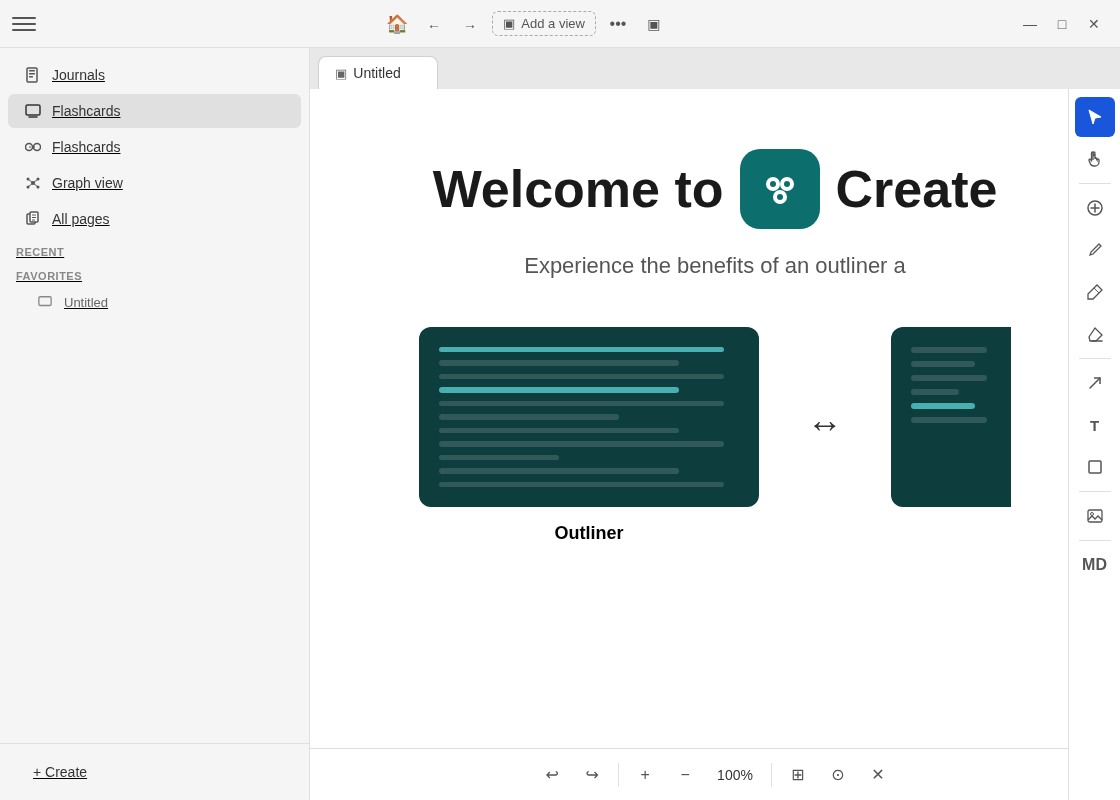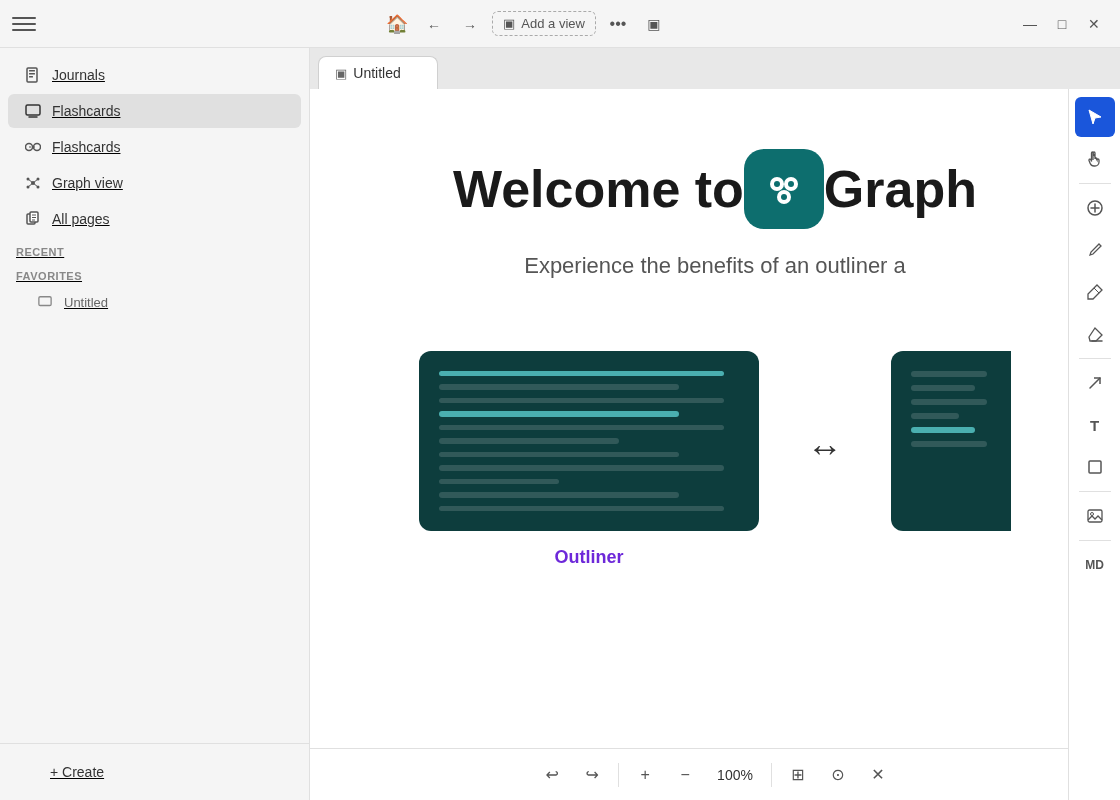--- a/index.html
+++ b/index.html
@@ -190,21 +190,21 @@
       align-items: center;
       gap: 10px;
       padding: 6px 16px 6px 28px;
       cursor: pointer;
       font-size: 13px;
       color: #666;
       border-radius: 6px;
       margin: 1px 8px;
     }
     .sidebar-footer {
-      padding: 12px 34px;
+      padding: 12px 17px;
       border-top: 1px solid #e0e0e0;
       margin-top: 8px;
     }
     .create-btn {
       width: 100%;
       padding: 8px 16px;
       border: none;
       background: transparent;
       cursor: pointer;
       font-size: 14px;
@@ -267,20 +267,21 @@
       flex-direction: column;
       align-items: center;
       padding: 60px 80px 20px 80px;
       position: relative;
       overflow: hidden;
     }
 
     .welcome-title {
       display: flex;
       align-items: center;
+      gap: 16px;
       font-size: 52px;
       font-weight: 800;
       color: #1a1a1a;
       margin-bottom: 24px;
       white-space: nowrap;
       justify-content: center;
     }
 
     .app-logo {
       width: 80px;
@@ -289,21 +290,21 @@
       border-radius: 20px;
       display: flex;
       align-items: center;
       justify-content: center;
       flex-shrink: 0;
     }
 
     .welcome-subtitle {
       font-size: 22px;
       color: #555;
-      margin-bottom: 72px;
+      margin-bottom: 48px;
       text-align: center;
     }
 
     
     .feature-cards {
       display: flex;
       gap: 48px;
       align-items: flex-start;
       justify-content: center;
       width: 100%;
@@ -335,21 +336,21 @@
     }
     .card-line.accent { background: #4aafb0; }
     .card-line.short { width: 60%; }
     .card-line.medium { width: 80%; }
     .card-line.long { width: 95%; }
     .card-line.xshort { width: 40%; }
 
     .card-label {
       font-size: 18px;
       font-weight: 700;
-      color: #6d28d9;
+      color: #000000;
     }
 
     
     .arrow-connector {
       font-size: 36px;
       color: #333;
       margin-top: 72px;
     }
 
     
@@ -439,21 +440,21 @@
       background: #1a56db;
       color: white;
     }
     .rtool-sep {
       width: 32px;
       height: 1px;
       background: #e0e0e0;
       margin: 2px 0;
     }
     .rtool-text {
-      font-size: 12px;
+      font-size: 16px;
       font-weight: 600;
       color: #555;
       padding: 4px 6px;
       border-radius: 4px;
       cursor: pointer;
     }
   </style>
 </head>
 <body>
 
@@ -593,21 +594,21 @@
           <div class="app-logo">
             <svg width="50" height="50" viewBox="0 0 50 50" fill="none">
               <circle cx="18" cy="20" r="7" fill="white"></circle>
               <circle cx="32" cy="20" r="7" fill="white"></circle>
               <circle cx="25" cy="33" r="7" fill="white"></circle>
               <circle cx="18" cy="20" r="3" fill="#0d6e6e"></circle>
               <circle cx="32" cy="20" r="3" fill="#0d6e6e"></circle>
               <circle cx="25" cy="33" r="3" fill="#0d6e6e"></circle>
             </svg>
           </div>
-          <span>Graph</span>
+          <span>Create</span>
         </div>
 
         <div class="welcome-subtitle">Experience the benefits of an outliner  a</div>
 
         <div class="feature-cards">
 
           <div class="feature-card">
             <div class="card-visual">
               <div class="card-line accent long"></div>
               <div class="card-line medium"></div>

